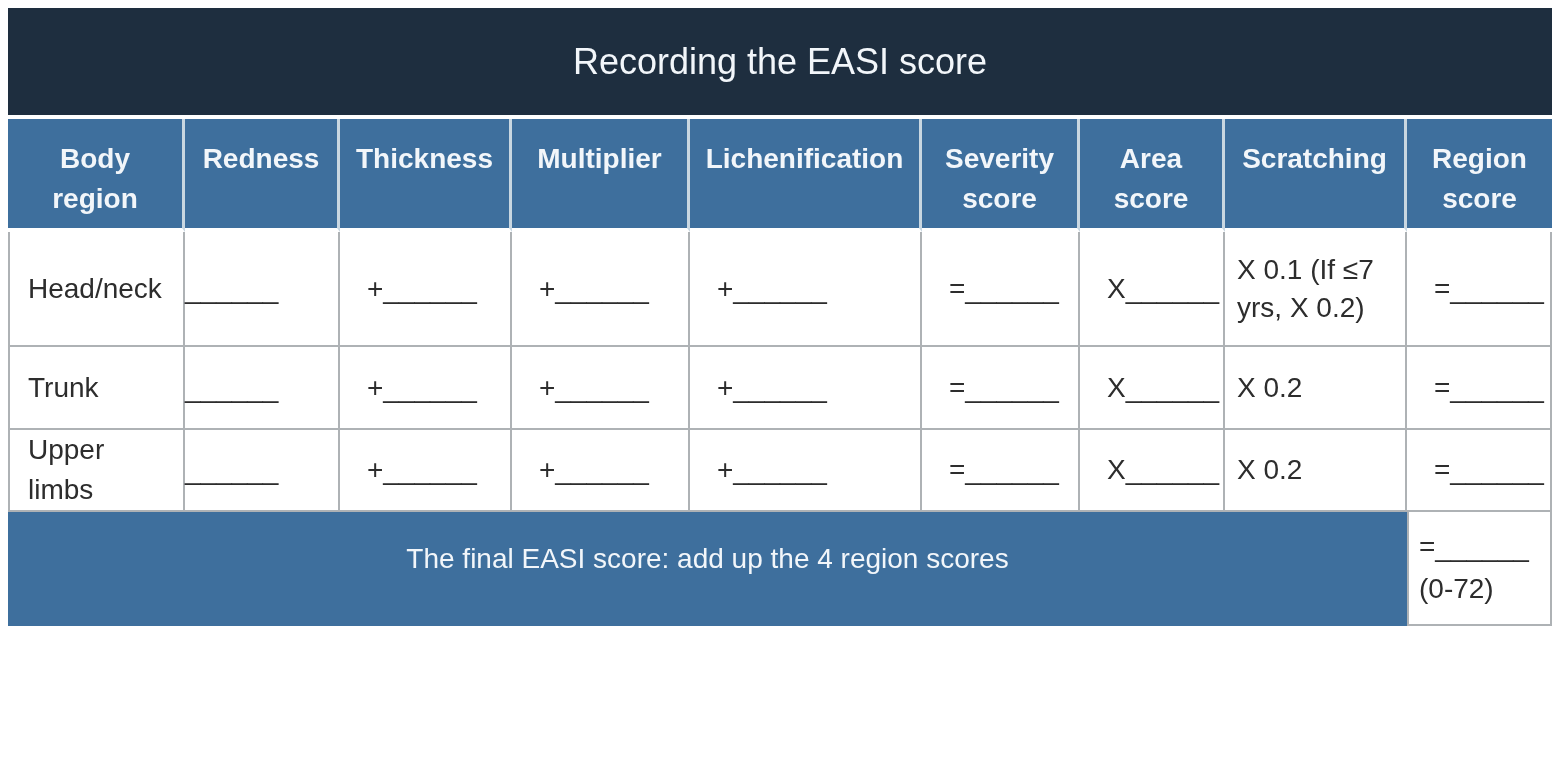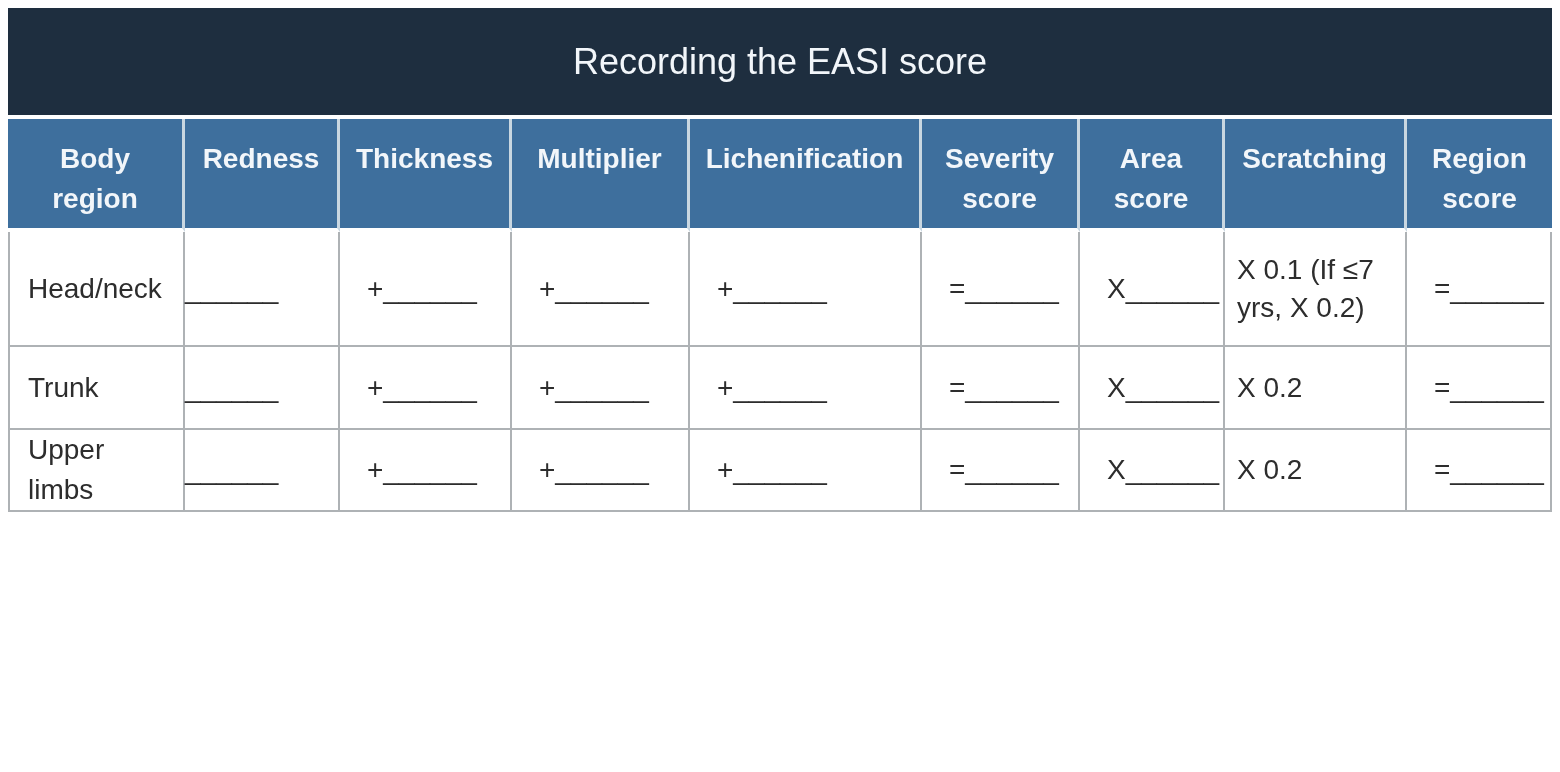--- a/index.html
+++ b/index.html
@@ -156,16 +156,23 @@
         <td class="region two-line"><span>Upper limbs</span></td>
         <td class="blank-center">______</td>
         <td class="blank-left">+______</td>
         <td class="blank-left">+______</td>
         <td class="blank-left">+______</td>
         <td class="blank-left">=______</td>
         <td class="blank-left">X______</td>
         <td class="multiplier">X 0.2</td>
         <td class="blank-left">=______</td>
       </tr>
+      <tr class="footer-row">
+        <td class="footer-blue" colspan="8">The final EASI score: add up the 4 region scores</td>
+        <td class="footer-total">
+          <div>=______</div>
+          <div>(0-72)</div>
+        </td>
+      </tr>
     </tbody>
   </table>
 
 </div>
 
 </body></html>

